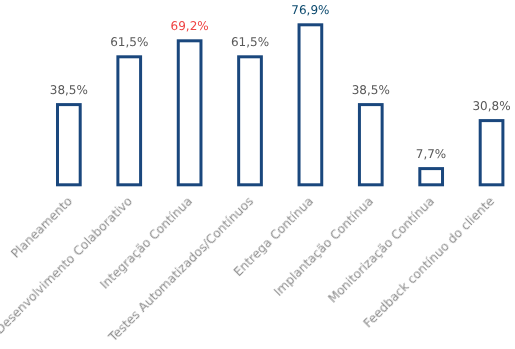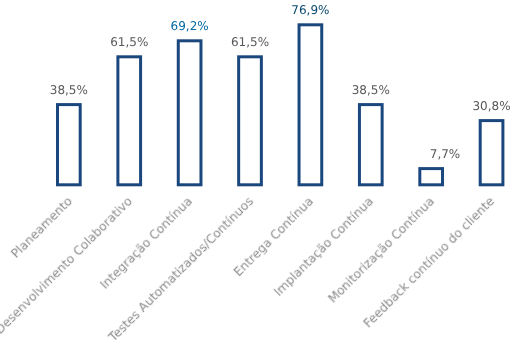--- a/index.html
+++ b/index.html
@@ -69,25 +69,25 @@
     <rect class="bar" x="238.66" y="56.80" width="22.70" height="128.00" fill="#FFFFFF" stroke="#1A477D" stroke-width="3"></rect>
     <rect class="bar" x="299.04" y="24.80" width="22.70" height="160.00" fill="#FFFFFF" stroke="#1A477D" stroke-width="3"></rect>
     <rect class="bar" x="359.43" y="104.60" width="22.70" height="80.20" fill="#FFFFFF" stroke="#1A477D" stroke-width="3"></rect>
     <rect class="bar" x="419.82" y="168.60" width="22.70" height="16.20" fill="#FFFFFF" stroke="#1A477D" stroke-width="3"></rect>
     <rect class="bar" x="480.20" y="120.60" width="22.70" height="64.20" fill="#FFFFFF" stroke="#1A477D" stroke-width="3"></rect>
   </svg>
 
   <div id="value-labels">
     <div class="value-label" style="left: 68.85px; top: 84.1px; color: rgb(89, 89, 89);">38,5%</div>
     <div class="value-label" style="left: 129.24px; top: 36.3px; color: rgb(89, 89, 89);">61,5%</div>
-    <div class="value-label" style="left: 189.62px; top: 20.3px; color: #0369a1;">69,2%</div>
+    <div class="value-label" style="left: 189.62px; top: 20.3px; color: #ef4444;">69,2%</div>
     <div class="value-label" style="left: 250.01px; top: 36.3px; color: rgb(89, 89, 89);">61,5%</div>
     <div class="value-label" style="left: 310.39px; top: 4.3px; color: #0c4a6e;">76,9%</div>
     <div class="value-label" style="left: 370.78px; top: 84.1px; color: rgb(89, 89, 89);">38,5%</div>
-    <div class="value-label" style="left: 445px; top: 148.1px; color: rgb(89, 89, 89);">7,7%</div>
+    <div class="value-label" style="left: 431px; top: 148.1px; color: rgb(89, 89, 89);">7,7%</div>
     <div class="value-label" style="left: 491.55px; top: 100.1px; color: rgb(89, 89, 89);">30,8%</div>
   </div>
 
   <div id="category-labels">
     <div class="cat-label" style="left: 74.55px; top: 191.4px; color: rgb(142, 142, 142); transform: rotate(-45deg);">Planeamento</div>
     <div class="cat-label" style="left: 134.94px; top: 191.4px; color: rgb(142, 142, 142); transform: rotate(-45deg);">Desenvolvimento Colaborativo</div>
     <div class="cat-label" style="left: 195.32px; top: 191.4px; color: rgb(142, 142, 142); transform: rotate(-45deg);">Integração Contínua</div>
     <div class="cat-label" style="left: 255.71px; top: 191.4px; color: rgb(142, 142, 142); transform: rotate(-45deg);">Testes Automatizados/Contínuos</div>
     <div class="cat-label" style="left: 316.09px; top: 191.4px; color: rgb(142, 142, 142); transform: rotate(-45deg);">Entrega Contínua</div>
     <div class="cat-label" style="left: 376.48px; top: 191.4px; color: rgb(142, 142, 142); transform: rotate(-45deg);">Implantação Contínua</div>

